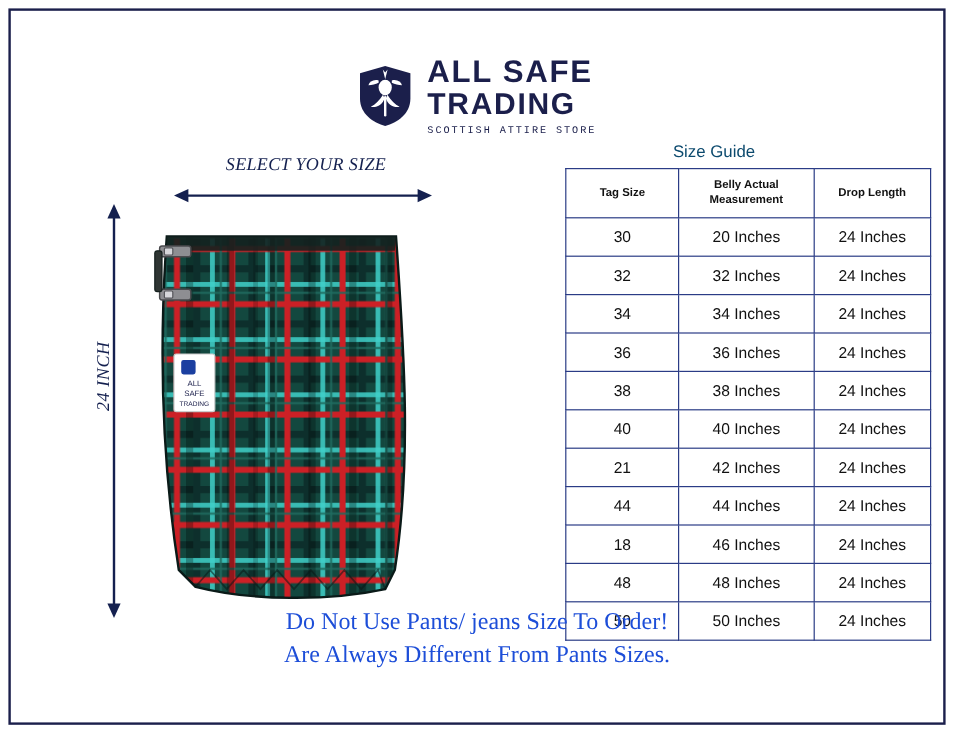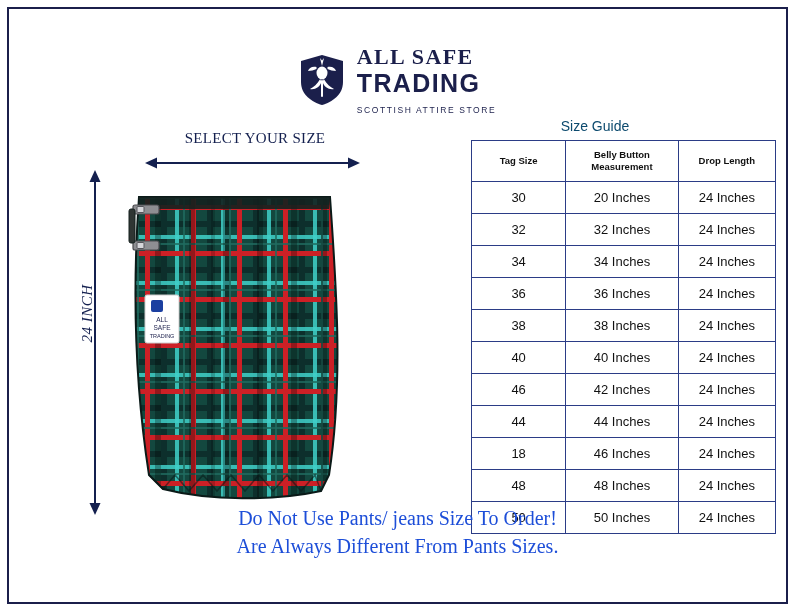--- a/index.html
+++ b/index.html
@@ -46,57 +46,58 @@
     width: 46px;
     height: 52px;
   }
   .brand-text {
     display: flex;
     flex-direction: column;
     align-items: flex-start;
     line-height: 1;
   }
   .brand-line1 {
-    font-family: Liberation Serif, serif;
+    font-family: Liberation Sans, sans-serif;
     font-weight: bold;
-    font-size: 22px;
+    font-size: 26px;
     letter-spacing: 1.4px;
     color: #1b1f4b;
   }
   .brand-line2 {
     font-family: "Liberation Sans", sans-serif;
     font-weight: bold;
     font-size: 25px;
     letter-spacing: 1.4px;
     color: #1b1f4b;
     margin-top: 3px;
   }
   .brand-sub {
-    font-family: Liberation Sans, sans-serif;
+    font-family: Liberation Mono, monospace;
     font-size: 8.5px;
     letter-spacing: 1.6px;
     color: #1b1f4b;
-    margin-top: 10px;
+    margin-top: 5px;
   }
 
   
   .kilt-area {
     position: absolute;
     left: 60px;
     top: 130px;
     width: 360px;
     height: 370px;
   }
   .select-size-label {
     position: absolute;
     left: 60px;
     top: 0px;
     width: 270px;
     text-align: center;
     font-family: "Liberation Serif", serif;
+    font-style: italic;
     font-size: 15px;
     color: #14204f;
     letter-spacing: 0.3px;
   }
   
   .h-arrow {
     position: absolute;
     left: 85px;
     top: 26px;
     width: 215px;
@@ -303,21 +304,21 @@
       </svg>
     </span>
   </div>
 
   <div class="table-title">Size Guide</div>
 
   <table class="size-table">
     <thead>
       <tr>
         <th class="col-tag">Tag Size</th>
-        <th class="col-belly">Belly Button Measurement</th>
+        <th class="col-belly">Belly Actual Measurement</th>
         <th class="col-drop">Drop Length</th>
       </tr>
     </thead>
     <tbody>
       <tr>
         <td>30</td>
         <td>20 Inches</td>
         <td>24 Inches</td>
       </tr>
       <tr>
@@ -339,21 +340,21 @@
         <td>38</td>
         <td>38 Inches</td>
         <td>24 Inches</td>
       </tr>
       <tr>
         <td>40</td>
         <td>40 Inches</td>
         <td>24 Inches</td>
       </tr>
       <tr>
-        <td>46</td>
+        <td>21</td>
         <td>42 Inches</td>
         <td>24 Inches</td>
       </tr>
       <tr>
         <td>44</td>
         <td>44 Inches</td>
         <td>24 Inches</td>
       </tr>
       <tr>
         <td>18</td>

